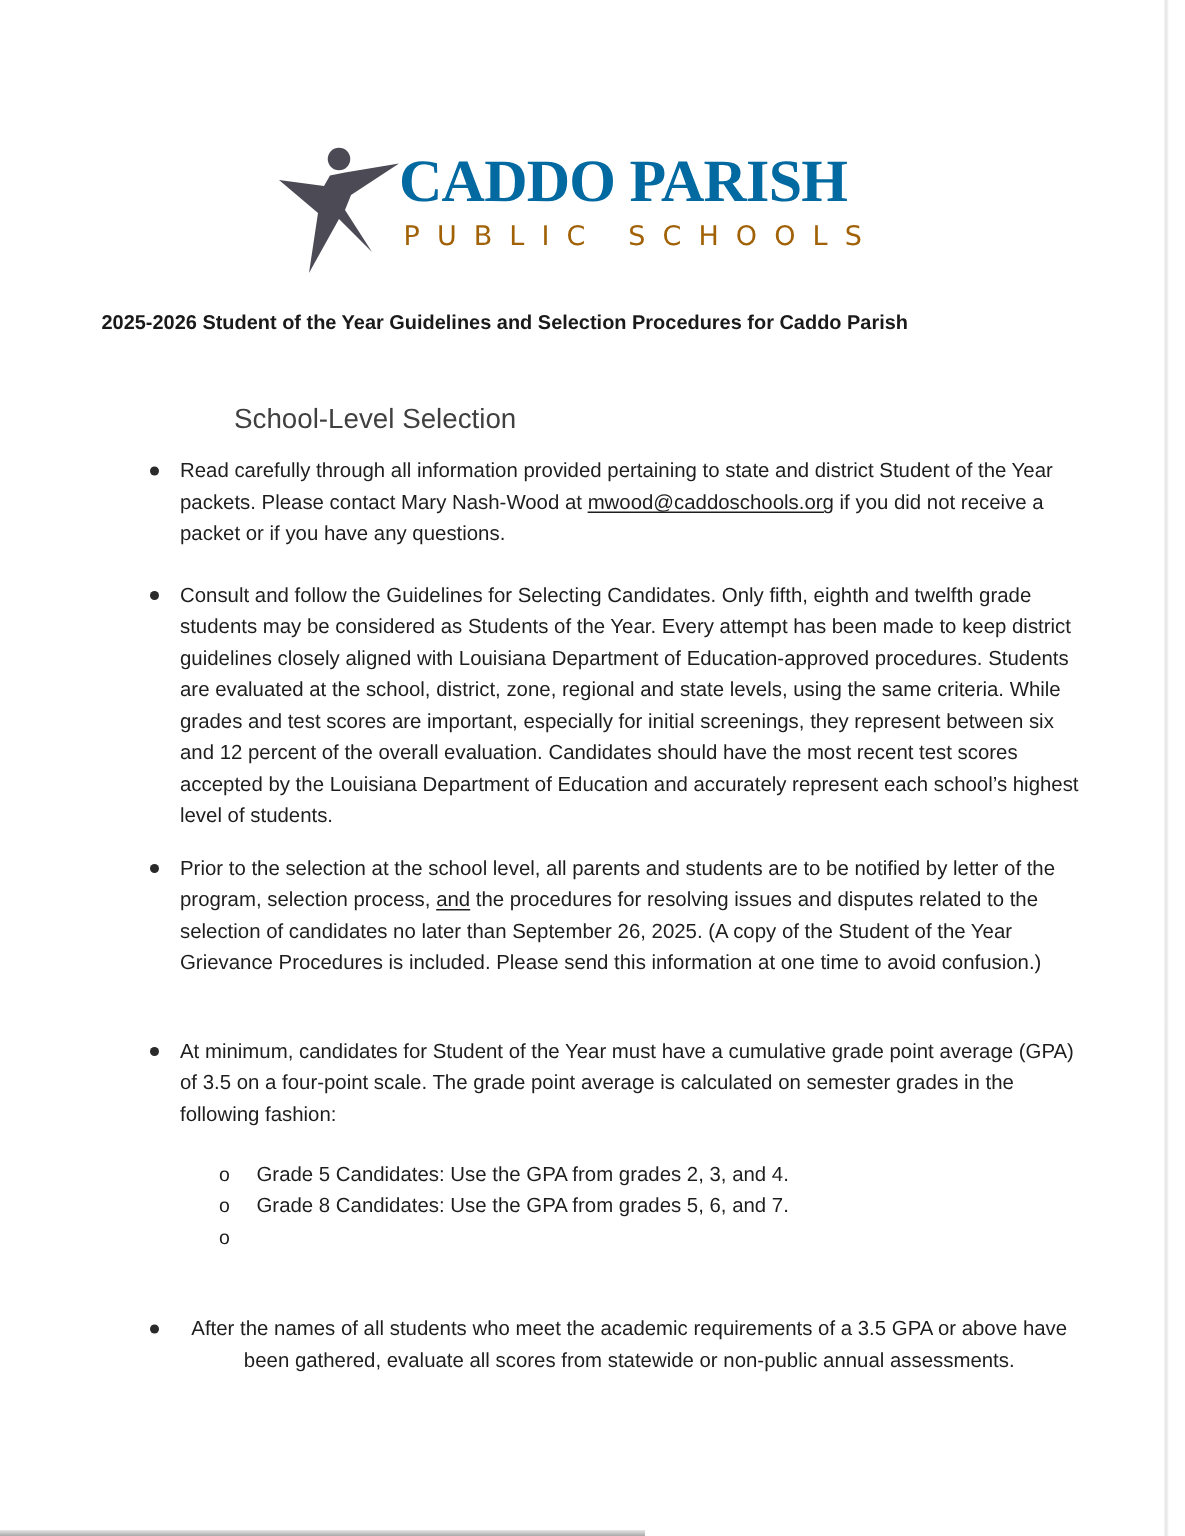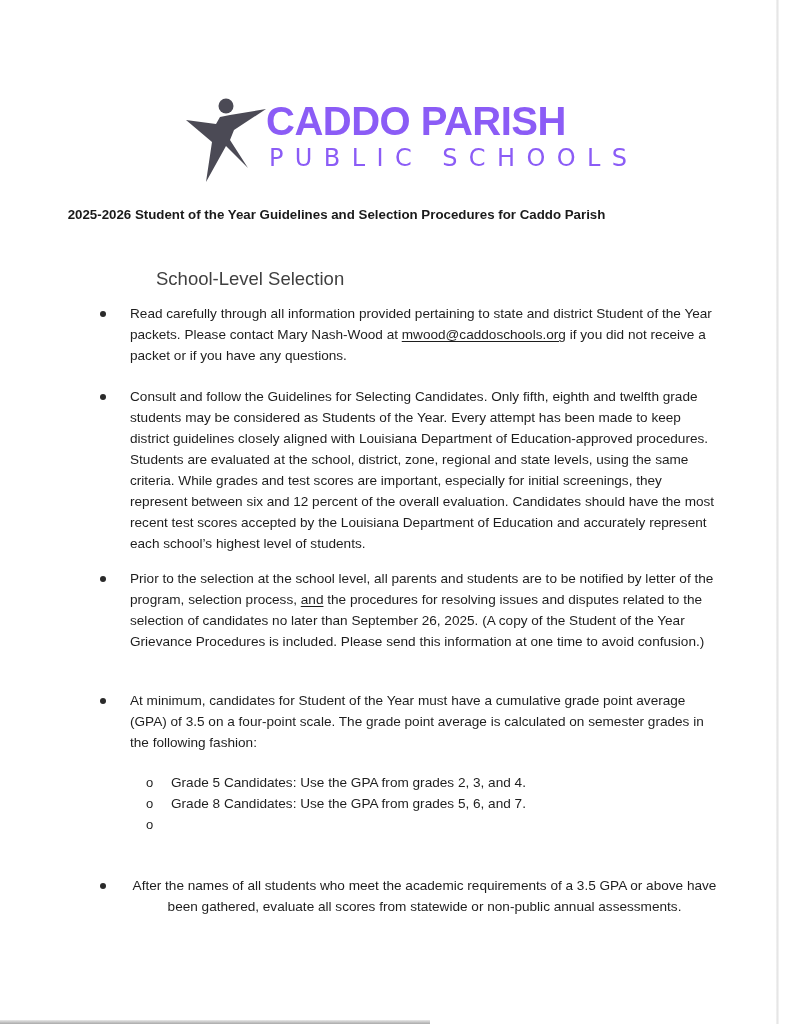--- a/index.html
+++ b/index.html
@@ -44,36 +44,36 @@
       position: absolute;
       left: 0;
       top: 0;
       width: 86px;
       height: 86px;
     }
     .logo-title {
       position: absolute;
       left: 80px;
       top: 2px;
-      font-family: Liberation Sans, sans-serif;
+      font-family: Liberation Serif, serif;
       font-weight: bold;
       font-size: 40px;
       letter-spacing: -0.5px;
-      color: #8b5cf6;
+      color: #0369a1;
       white-space: nowrap;
       line-height: 46px;
     }
     .logo-sub {
       position: absolute;
       left: 83px;
       top: 48px;
       font-family: "DejaVu Sans", sans-serif;
-      font-size: 24px;
+      font-size: 18px;
       letter-spacing: 11.4px;
-      color: #8b5cf6;
+      color: #a16207;
       white-space: nowrap;
       line-height: 28px;
     }
 
     .doc-title {
       position: absolute;
       left: 0;
       width: 646px;
       top: 205px;
       text-align: center;
@@ -111,21 +111,21 @@
     .bullet .dot {
       position: absolute;
       left: 1px;
       top: 8px;
       width: 6px;
       height: 6px;
       border-radius: 50%;
       background: #2a2a2a;
     }
     .bullet .text {
-      margin-left: 31px;
+      margin-left: 21px;
       display: block;
     }
     .bold { font-weight: normal; }
     .u { text-decoration: underline; text-underline-offset: 2px; }
     a.link { color: #1e1e1e; text-decoration: underline; text-underline-offset: 2px; }
 
     .sub-list {
       position: absolute;
       left: 45px;
       width: 560px;

